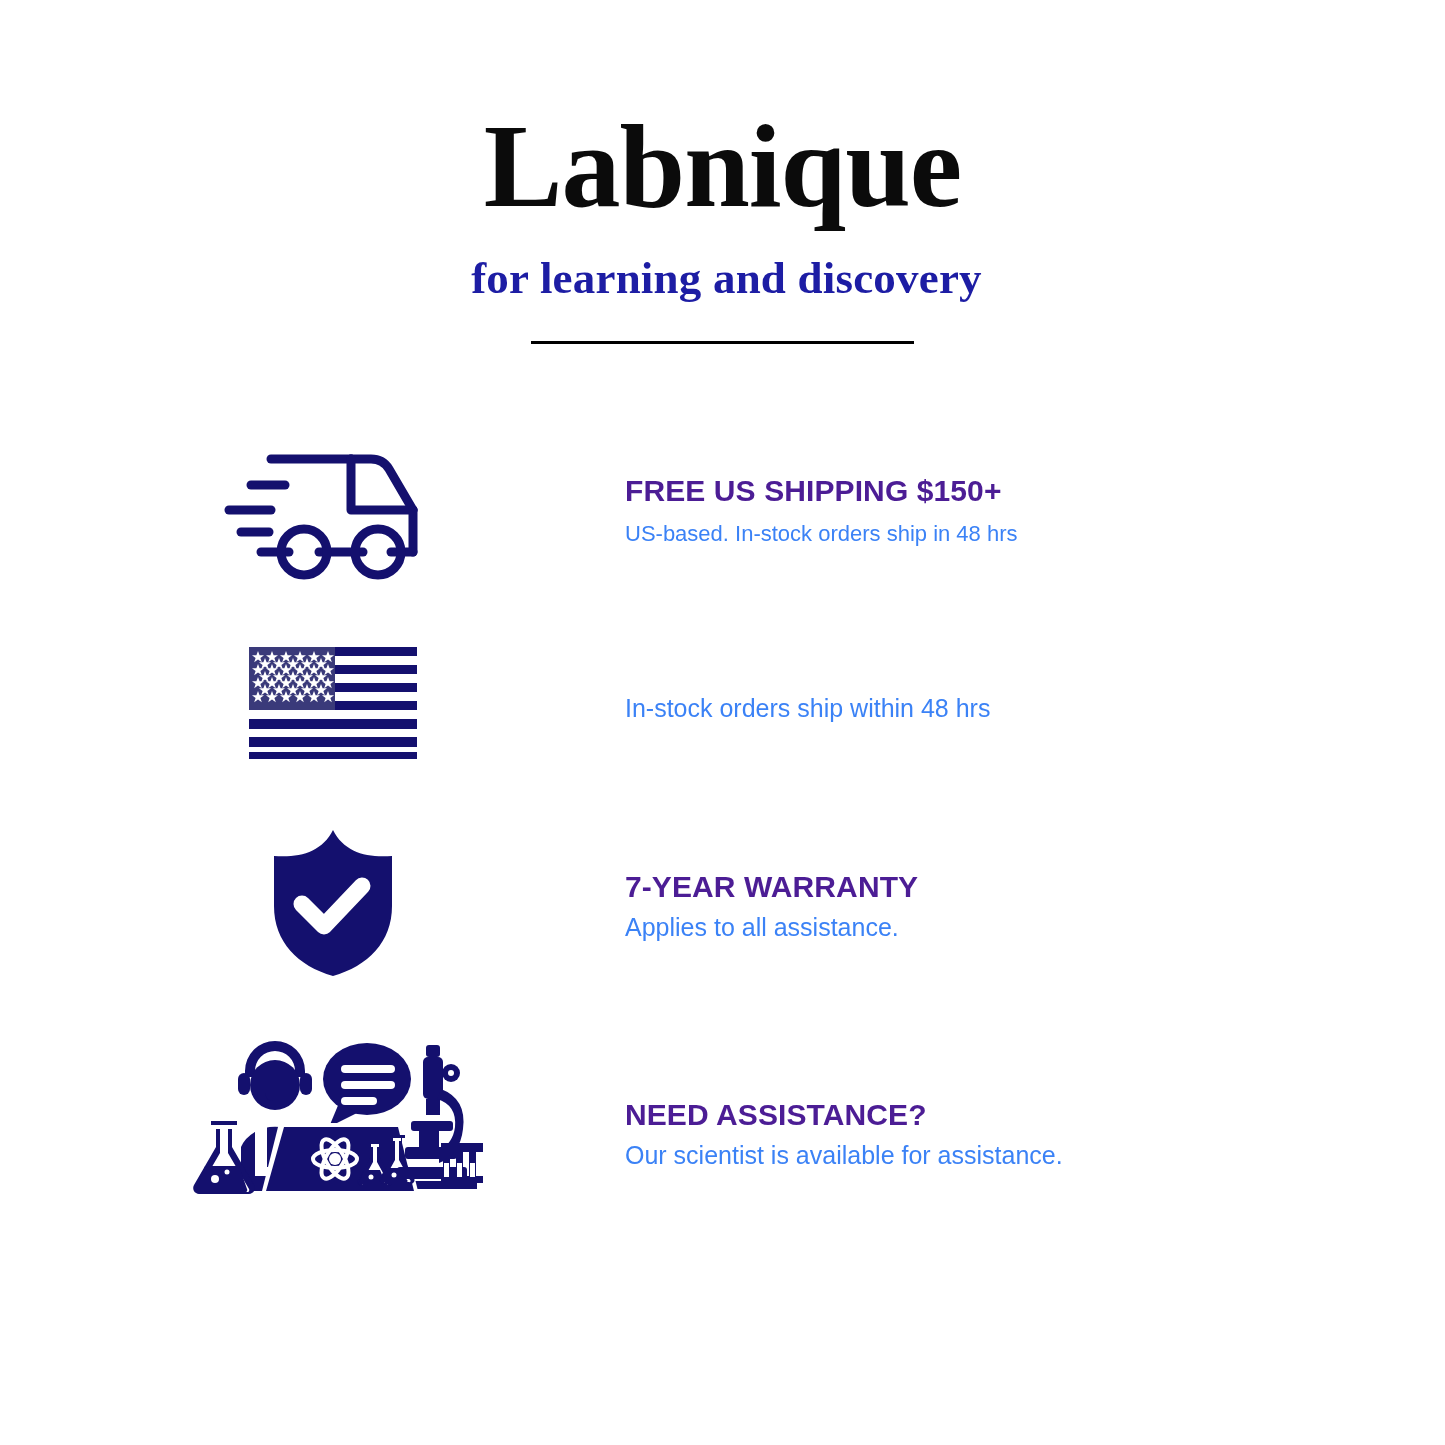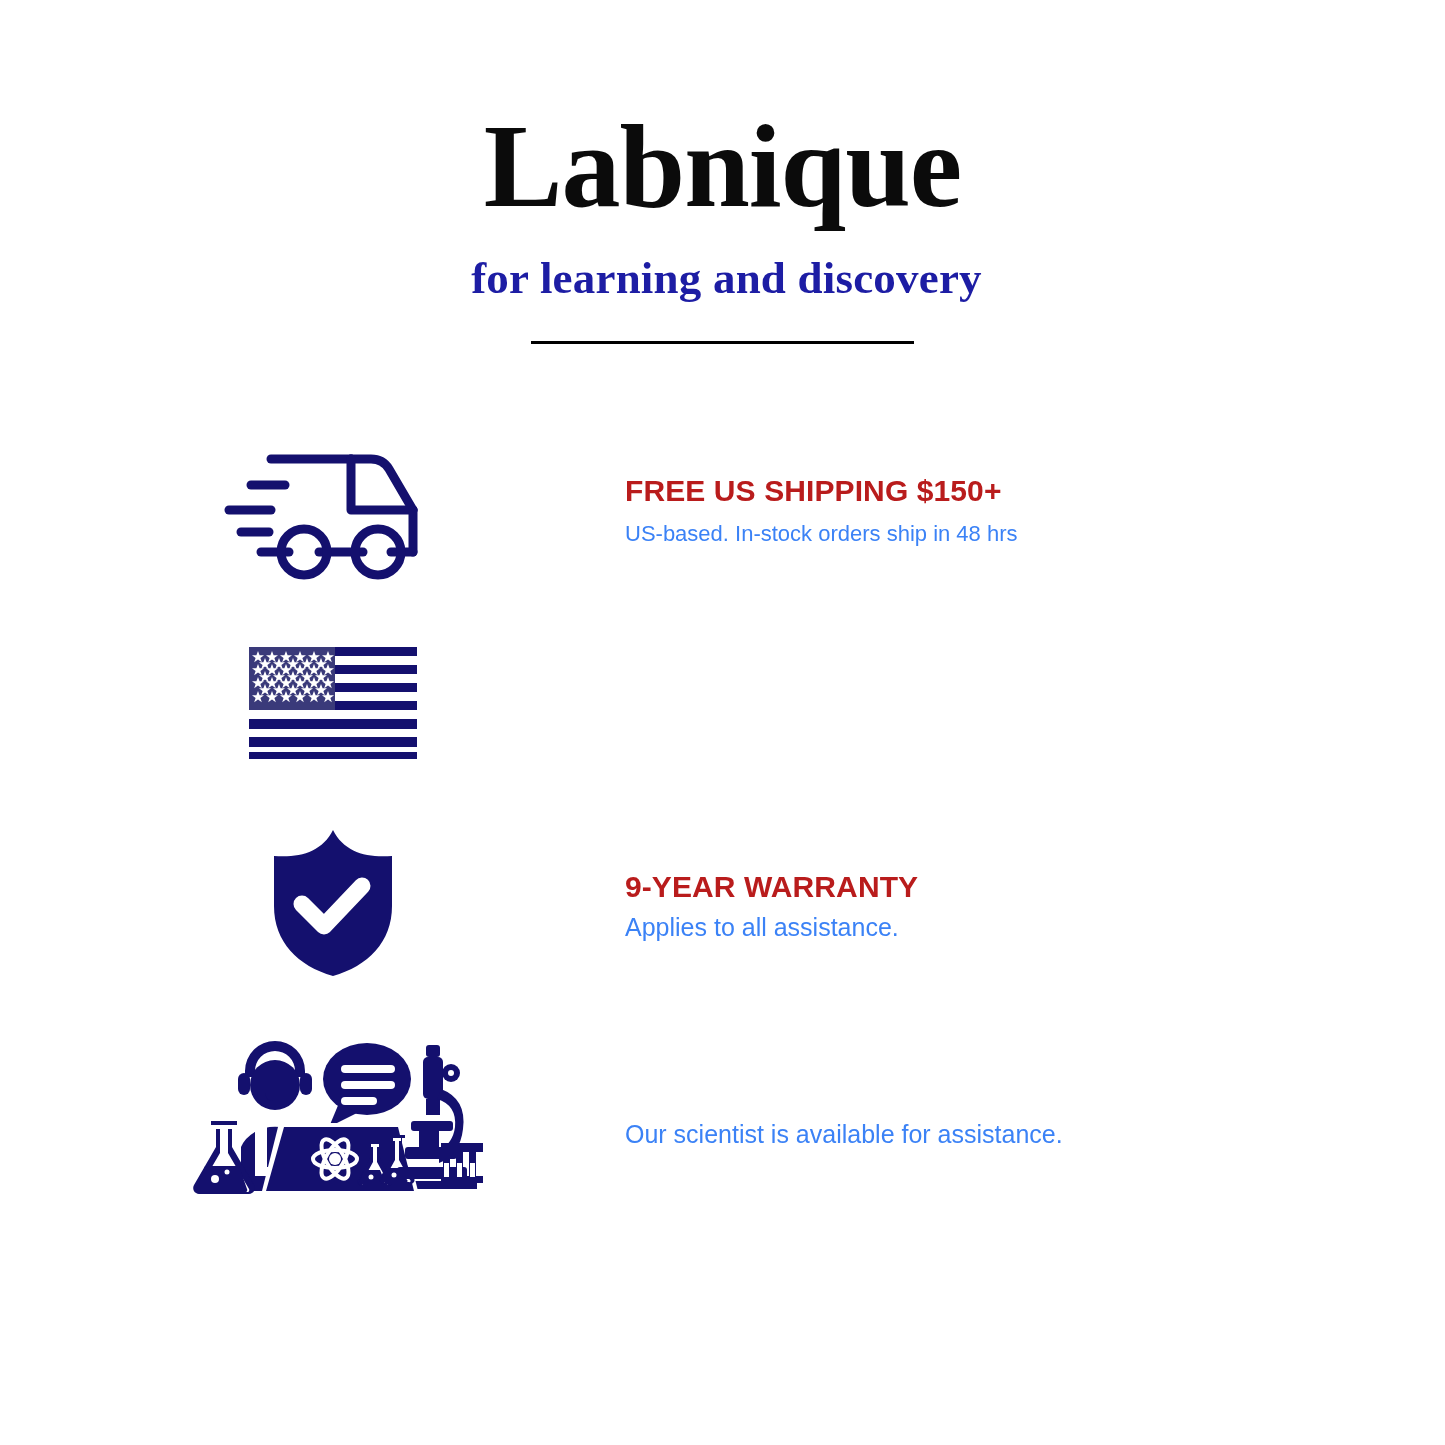--- a/index.html
+++ b/index.html
@@ -56,21 +56,21 @@
     justify-content:center;
     padding-left:40px;
   }
   .text-col { flex:1 1 auto; padding-right:40px; }
 
   .f-title {
     font-weight:700;
     font-size:30px;
     line-height:41px;
     letter-spacing:0.1px;
-    color:#b91c1c;
+    color:#4c1d95;
   }
   .f-sub {
     font-weight:400;
     font-size:25px;
     line-height:34px;
     color:#3b82f6;
     margin-top:3px;
   }
   .f-sub.small { font-size:22px; margin-top:6px; }
 
@@ -194,32 +194,33 @@
               <polygon points="23,4 24.6,8.2 29,8.2 25.4,10.9 26.8,15.2 23,12.6 19.2,15.2 20.6,10.9 17,8.2 21.4,8.2"></polygon>
               <polygon points="37,4 38.6,8.2 43,8.2 39.4,10.9 40.8,15.2 37,12.6 33.2,15.2 34.6,10.9 31,8.2 35.4,8.2"></polygon>
               <polygon points="51,4 52.6,8.2 57,8.2 53.4,10.9 54.8,15.2 51,12.6 47.2,15.2 48.6,10.9 45,8.2 49.4,8.2"></polygon>
               <polygon points="65,4 66.6,8.2 71,8.2 67.4,10.9 68.8,15.2 65,12.6 61.2,15.2 62.6,10.9 59,8.2 63.4,8.2"></polygon>
               <polygon points="79,4 80.6,8.2 85,8.2 81.4,10.9 82.8,15.2 79,12.6 75.2,15.2 76.6,10.9 73,8.2 77.4,8.2"></polygon>
             </g>
           </g>
         </svg>
       </div>
       <div class="text-col">
+        <div class="f-sub">In-stock orders ship within 48 hrs</div>
       </div>
     </div>
 
     <div class="feature row-warr">
       <div class="icon-col">
         <svg width="134" height="150" viewBox="0 0 134 150">
           <path fill="#14106e" d="M67 2 C56 24 34 30 8 28 L8 78 C8 114 32 138 67 148 C102 138 126 114 126 78 L126 28 C100 30 78 24 67 2 Z"></path>
           <path fill="none" stroke="#ffffff" stroke-width="17" stroke-linecap="round" stroke-linejoin="round" d="M36 76 L58 98 L96 58"></path>
         </svg>
       </div>
       <div class="text-col">
-        <div class="f-title">9-YEAR WARRANTY</div>
+        <div class="f-title">7-YEAR WARRANTY</div>
         <div class="f-sub">Applies to all assistance.</div>
       </div>
     </div>
 
     <div class="feature row-help">
       <div class="icon-col">
         <svg width="300" height="168" viewBox="0 0 300 168">
           <g fill="#14106e">
 
             <path d="M62 42 a30 30 0 0 1 60 0 v6 h-10 v-6 a20 20 0 0 0 -40 0 v6 h-10 z"></path>
@@ -301,18 +302,19 @@
             <rect x="260" y="118" width="7" height="32" fill="#14106e"></rect>
             <rect x="273" y="118" width="7" height="32" fill="#14106e"></rect>
             <rect x="286" y="118" width="7" height="32" fill="#14106e"></rect>
             <rect x="261" y="134" width="5" height="14" fill="#ffffff"></rect>
             <rect x="274" y="134" width="5" height="14" fill="#ffffff"></rect>
             <rect x="287" y="134" width="5" height="14" fill="#ffffff"></rect>
           </g>
         </svg>
       </div>
       <div class="text-col">
+        <div class="f-title">NEED ASSISTANCE?</div>
         <div class="f-sub">Our scientist is available for assistance.</div>
       </div>
     </div>
 
   </div>
 </div>
 
 </body></html>

